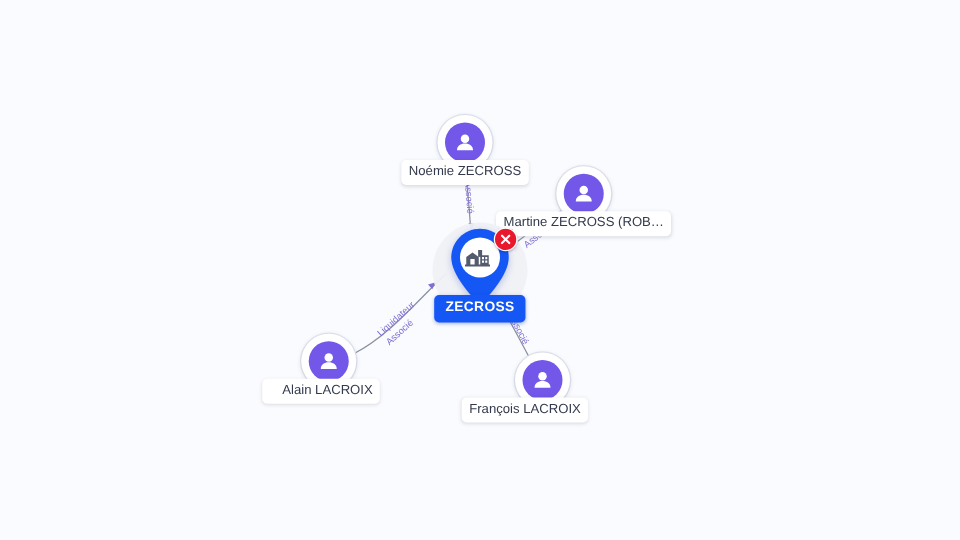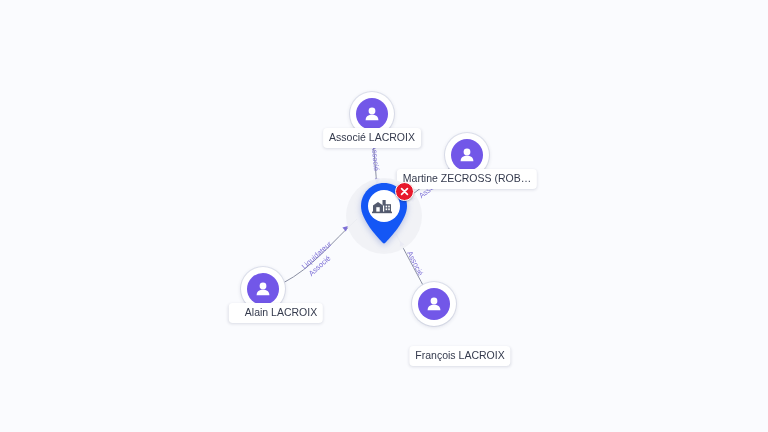--- a/index.html
+++ b/index.html
@@ -171,51 +171,51 @@
   <div id="person-layer">
       <div class="person-node" style="left: 372px; top: 114px;">
         <div class="person-halo"></div>
         <div class="person-avatar">
           <svg width="18" height="18" viewBox="0 0 18 18">
             <circle cx="9" cy="6" r="3.4" fill="#ffffff"></circle>
             <path d="M2.6 15.2 C2.6 11.6 5.4 9.8 9 9.8 C12.6 9.8 15.4 11.6 15.4 15.2 Z" fill="#ffffff"></path>
           </svg>
         </div>
       </div>
-      <div class="node-label" style="left: 372px; top: 128px;">Associé LACROIX</div>
+      <div class="node-label" style="left: 372px; top: 128px;">Noémie ZECROSS</div>
       <div class="person-node" style="left: 467px; top: 155px;">
         <div class="person-halo"></div>
         <div class="person-avatar">
           <svg width="18" height="18" viewBox="0 0 18 18">
             <circle cx="9" cy="6" r="3.4" fill="#ffffff"></circle>
             <path d="M2.6 15.2 C2.6 11.6 5.4 9.8 9 9.8 C12.6 9.8 15.4 11.6 15.4 15.2 Z" fill="#ffffff"></path>
           </svg>
         </div>
       </div>
       <div class="node-label" style="left: 467px; top: 169px;">Martine ZECROSS (ROB…</div>
       <div class="person-node" style="left: 263px; top: 289px;">
         <div class="person-halo"></div>
         <div class="person-avatar">
           <svg width="18" height="18" viewBox="0 0 18 18">
             <circle cx="9" cy="6" r="3.4" fill="#ffffff"></circle>
             <path d="M2.6 15.2 C2.6 11.6 5.4 9.8 9 9.8 C12.6 9.8 15.4 11.6 15.4 15.2 Z" fill="#ffffff"></path>
           </svg>
         </div>
       </div>
-      <div class="node-label" style="left: 276px; top: 303px; padding-left: 16px;">Alain LACROIX</div>
+      <div class="node-label" style="left: 257px; top: 303px; padding-left: 16px;">Alain LACROIX</div>
       <div class="person-node" style="left: 434px; top: 304px;">
         <div class="person-halo"></div>
         <div class="person-avatar">
           <svg width="18" height="18" viewBox="0 0 18 18">
             <circle cx="9" cy="6" r="3.4" fill="#ffffff"></circle>
             <path d="M2.6 15.2 C2.6 11.6 5.4 9.8 9 9.8 C12.6 9.8 15.4 11.6 15.4 15.2 Z" fill="#ffffff"></path>
           </svg>
         </div>
       </div>
-      <div class="node-label" style="left: 460px; top: 318px; margin-top: 28px;">François LACROIX</div>
+      <div class="node-label" style="left: 420px; top: 318px;">François LACROIX</div>
     </div>
 
   <div class="company-node" id="company-node" style="left: 384px; top: 216px;">
     <div class="company-halo"></div>
     <div class="company-pin">
       <svg width="48" height="62" viewBox="0 0 48 62">
         <path d="M24 1 C11.3 1 1 11.3 1 24 C1 38 18 56 23 61 C23.5 61.5 24.5 61.5 25 61 C30 56 47 38 47 24 C47 11.3 36.7 1 24 1 Z" fill="#1457f5"></path>
         <circle cx="24" cy="24" r="16" fill="#ffffff"></circle>
         <g transform="translate(13,16)">
           <rect x="9.5" y="2" width="3.2" height="5.5" fill="#545b6e"></rect>
@@ -230,14 +230,15 @@
         </g>
       </svg>
     </div>
     <div class="company-badge">
       <svg width="9" height="9" viewBox="0 0 9 9">
         <path d="M1.6 1.6 L7.4 7.4 M7.4 1.6 L1.6 7.4" stroke="#ffffff" stroke-width="1.7" stroke-linecap="round"></path>
       </svg>
     </div>
   </div>
 
+  <div class="company-label" id="company-label" style="left: 384px; top: 236px;">ZECROSS</div>
 
 </div>
 
 </body></html>

